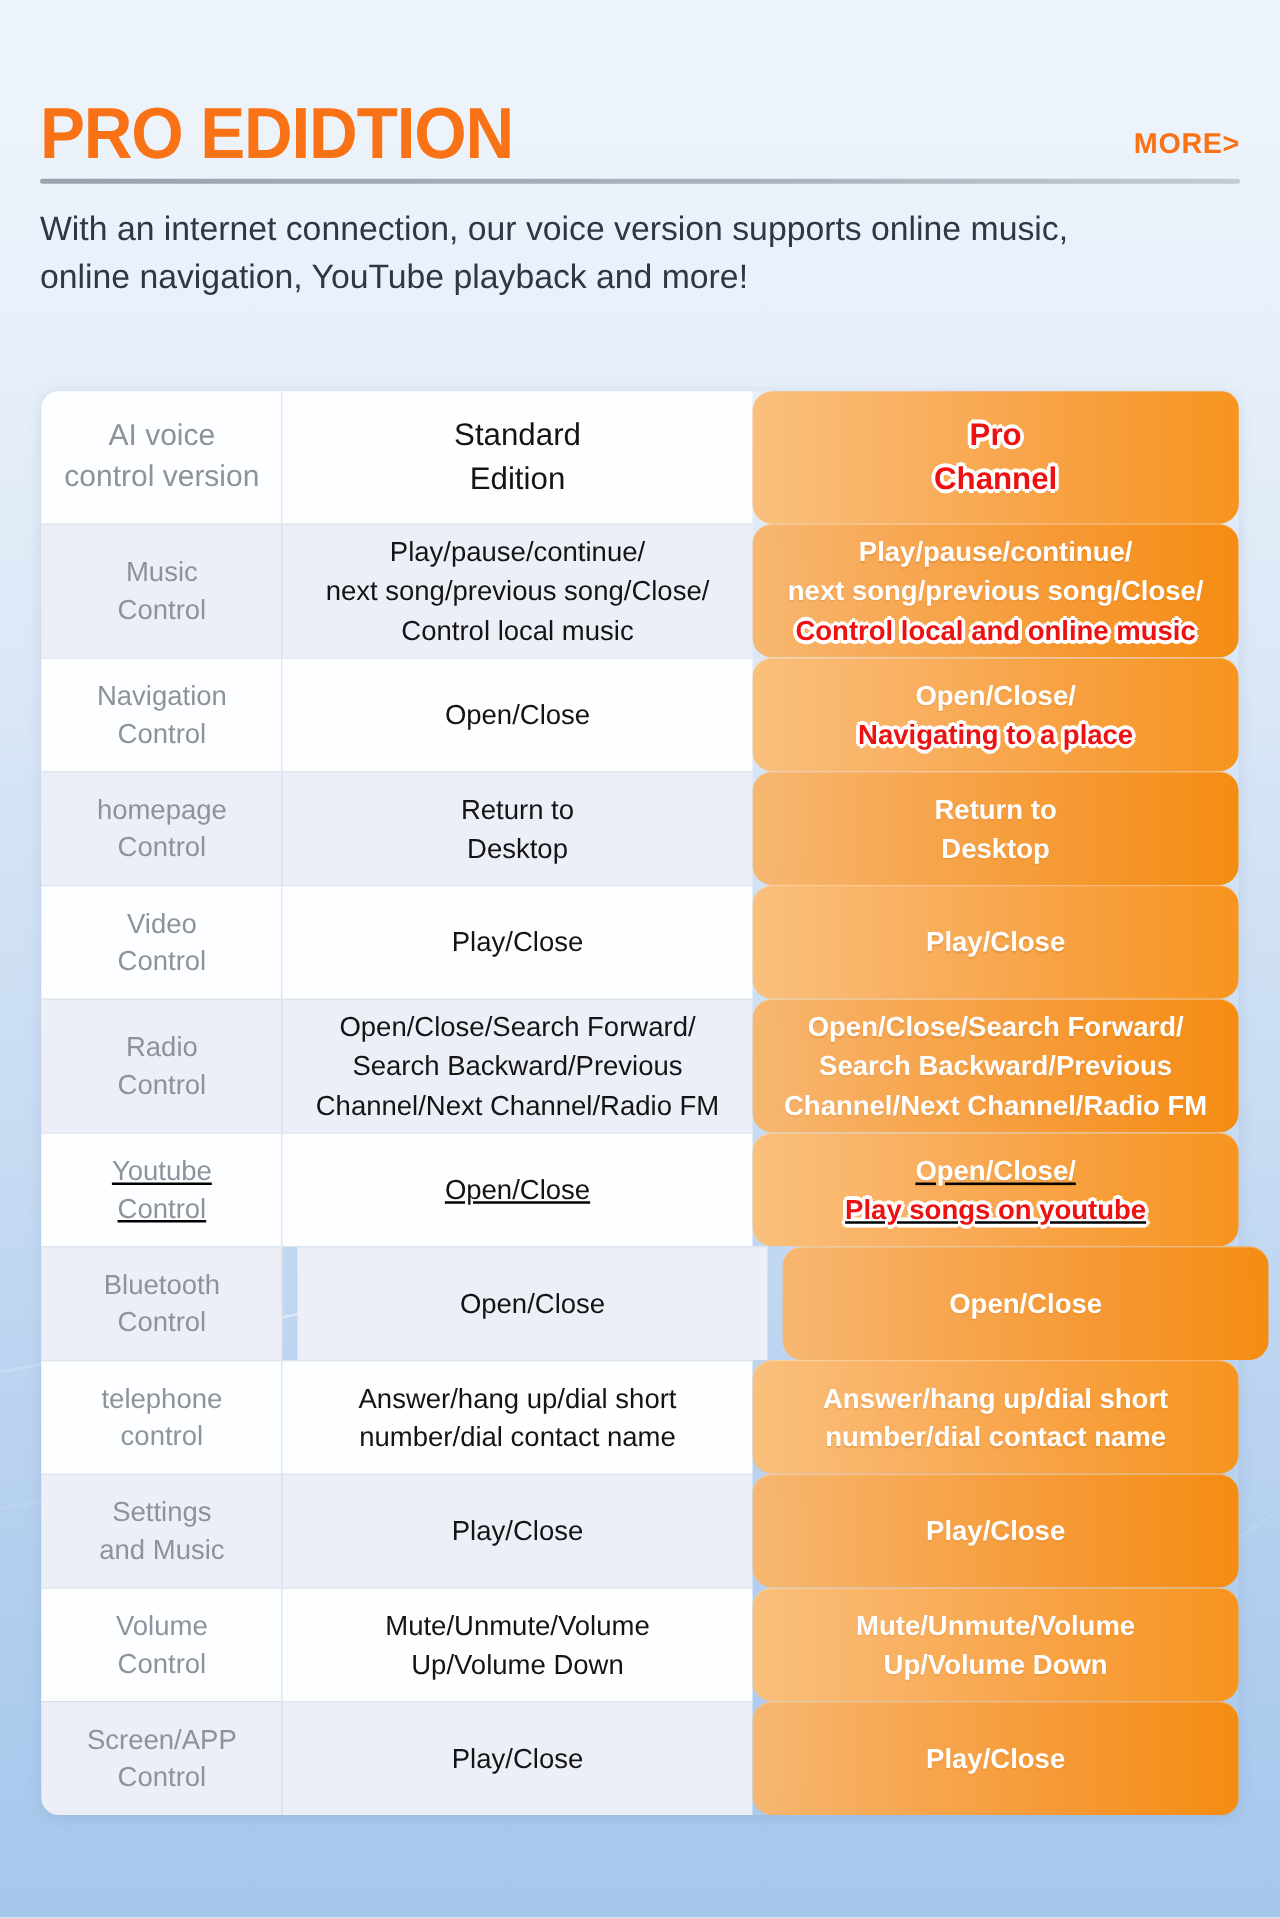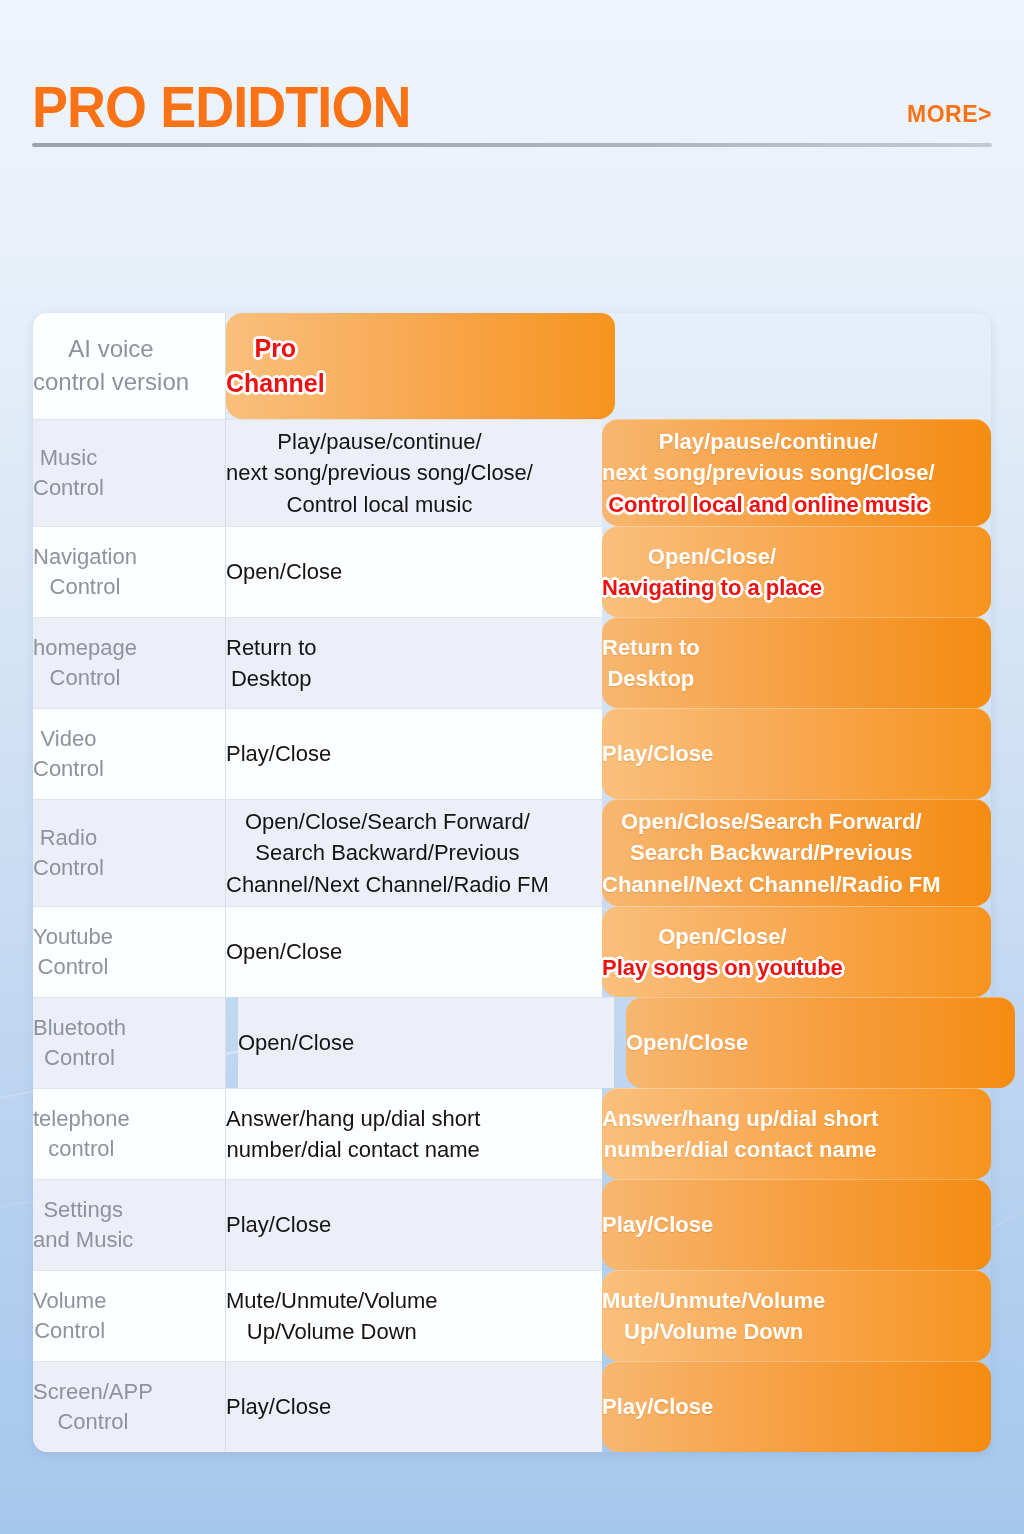--- a/index.html
+++ b/index.html
@@ -60,21 +60,21 @@
 
   
   .table {
     position:absolute; left:33px; top:313px;
     width:958px;
     border-radius:14px;
     box-shadow:0 2px 10px rgba(90,115,150,.17);
     overflow:visible;
   }
   .row { display:flex; width:100%; position:relative; }
-  .cell { display:flex; align-items:center; text-align:center; }
+  .cell { display:flex; align-items:center; justify-content:center; text-align:center; }
   .c1 { width:193px; flex:0 0 193px; color:#8d929c; font-size:22px; line-height:1.36; }
   .c2 { width:376px; flex:0 0 376px; color:#141414; font-size:22px; line-height:1.42; }
   .c3 { width:389px; flex:0 0 389px; font-size:22px; line-height:1.42; font-weight:bold; }
 
   
   .row.lite .c1, .row.lite .c2 { background:#fdfeff; }
   .row.dark .c1, .row.dark .c2 { background:#eceff7; }
 
   
   .c1 { box-shadow: inset -1px 0 0 #d9dde6; }
@@ -132,30 +132,40 @@
       <i class="s4"></i>
       <i class="s5"></i>
   </div>
 
   <div class="hdr">
     <div class="hdr-row">
       <div class="title">PRO EDIDTION</div>
       <div class="more"><span>MORE</span><span class="chev">&gt;</span></div>
     </div>
     <div class="rule"></div>
+    <div class="subtitle">
+      <div>With an internet connection, our voice version supports online music,</div>
+      <div>online navigation, YouTube playback and more!</div>
+    </div>
   </div>
 
   <div class="table" id="comparison-table">
       <div class="row lite" style="height: 106px;">
         <div class="cell c1 hdr-cell-c1">
           <div class="lines">
             <span>AI voice</span>
             <span>control version</span>
           </div>
         </div>
+        <div class="cell c2 hdr-cell-c2">
+          <div class="lines">
+            <span>Standard</span>
+            <span>Edition</span>
+          </div>
+        </div>
         <div class="cell c3 hdr-cell-c3">
           <div class="lines">
             <span class="hl">Pro</span>
             <span class="hl">Channel</span>
           </div>
         </div>
       </div>
       <div class="row dark" style="height: 107px;">
         <div class="cell c1">
           <div class="lines">
@@ -250,21 +260,21 @@
           </div>
         </div>
         <div class="cell c3">
           <div class="lines">
             <span>Open/Close/Search Forward/</span>
             <span>Search Backward/Previous</span>
             <span>Channel/Next Channel/Radio FM</span>
           </div>
         </div>
       </div>
-      <div class="row lite" style="height: 91px;">
+      <div class="row lite" style="height: 91px; text-decoration: underline;">
         <div class="cell c1">
           <div class="lines">
             <span>Youtube</span>
             <span>Control</span>
           </div>
         </div>
         <div class="cell c2">
           <div class="lines">
             <span>Open/Close</span>
           </div>

